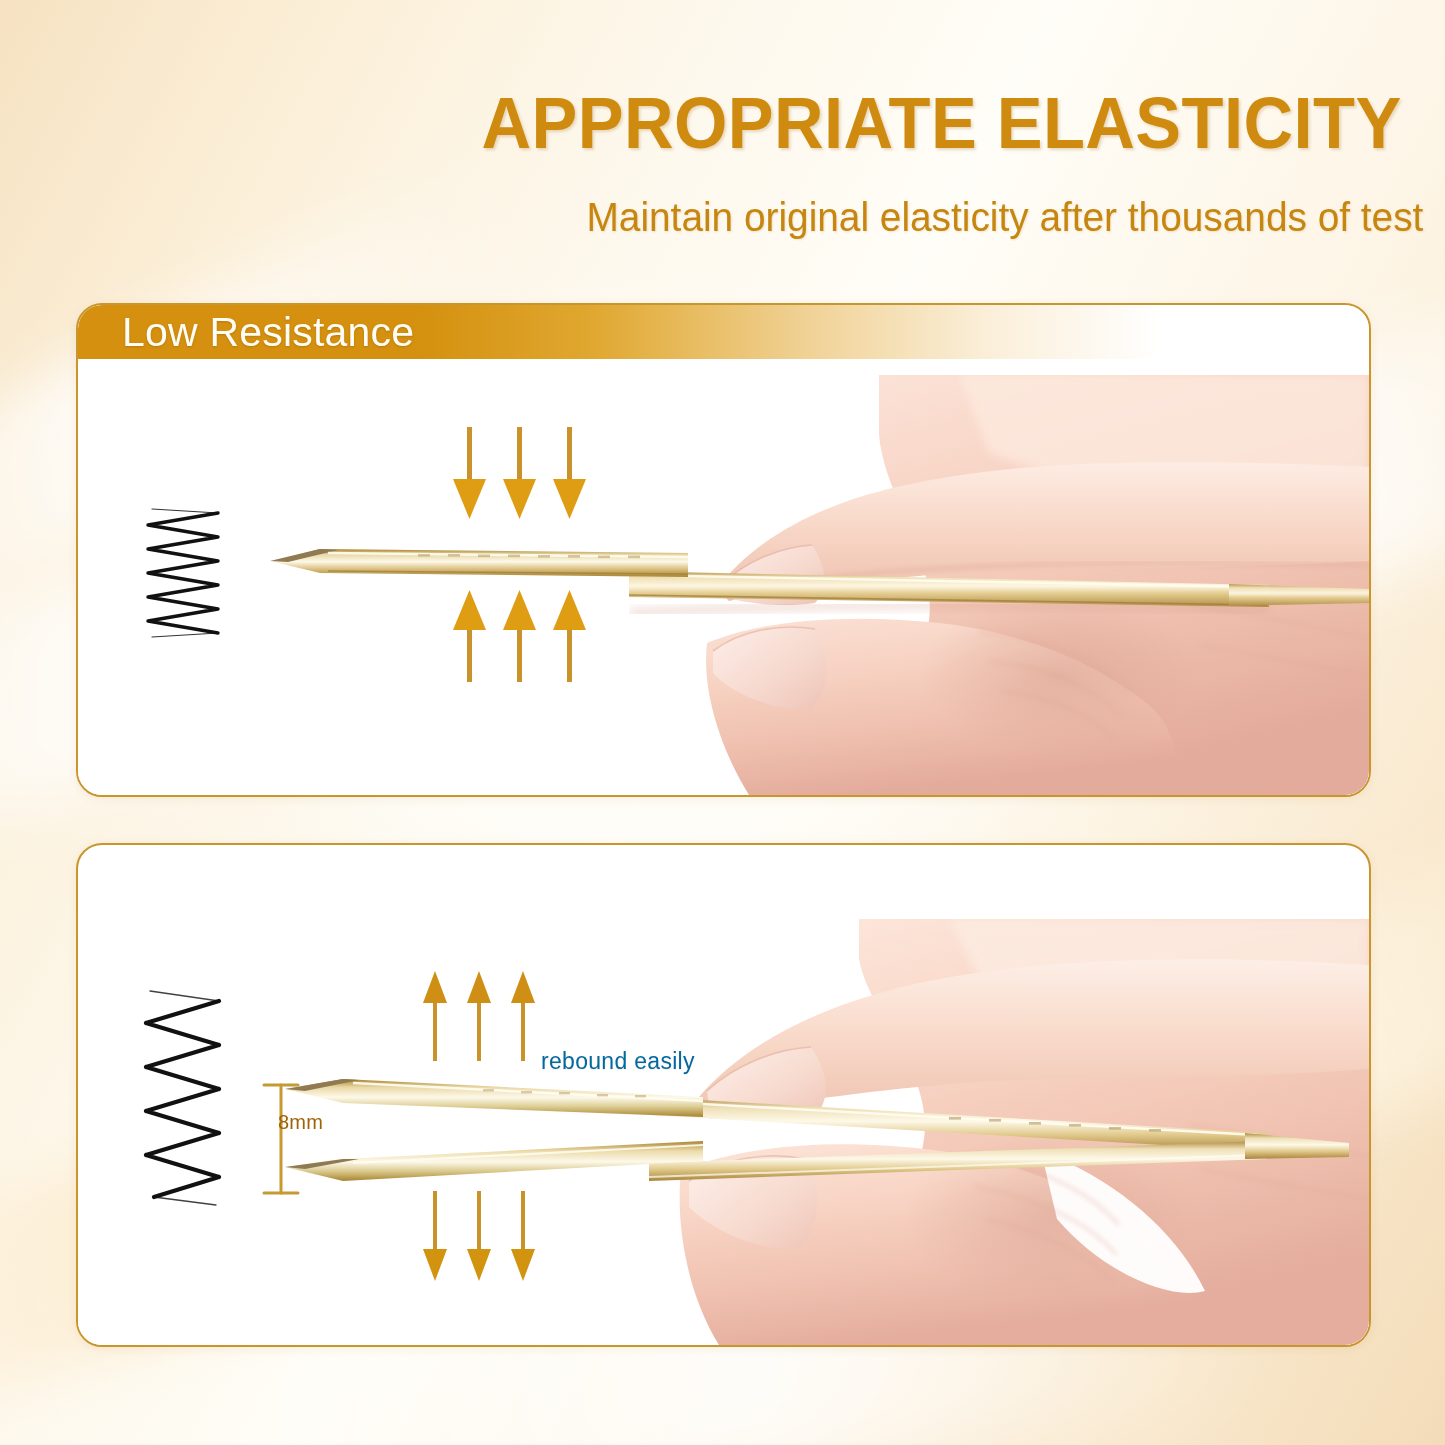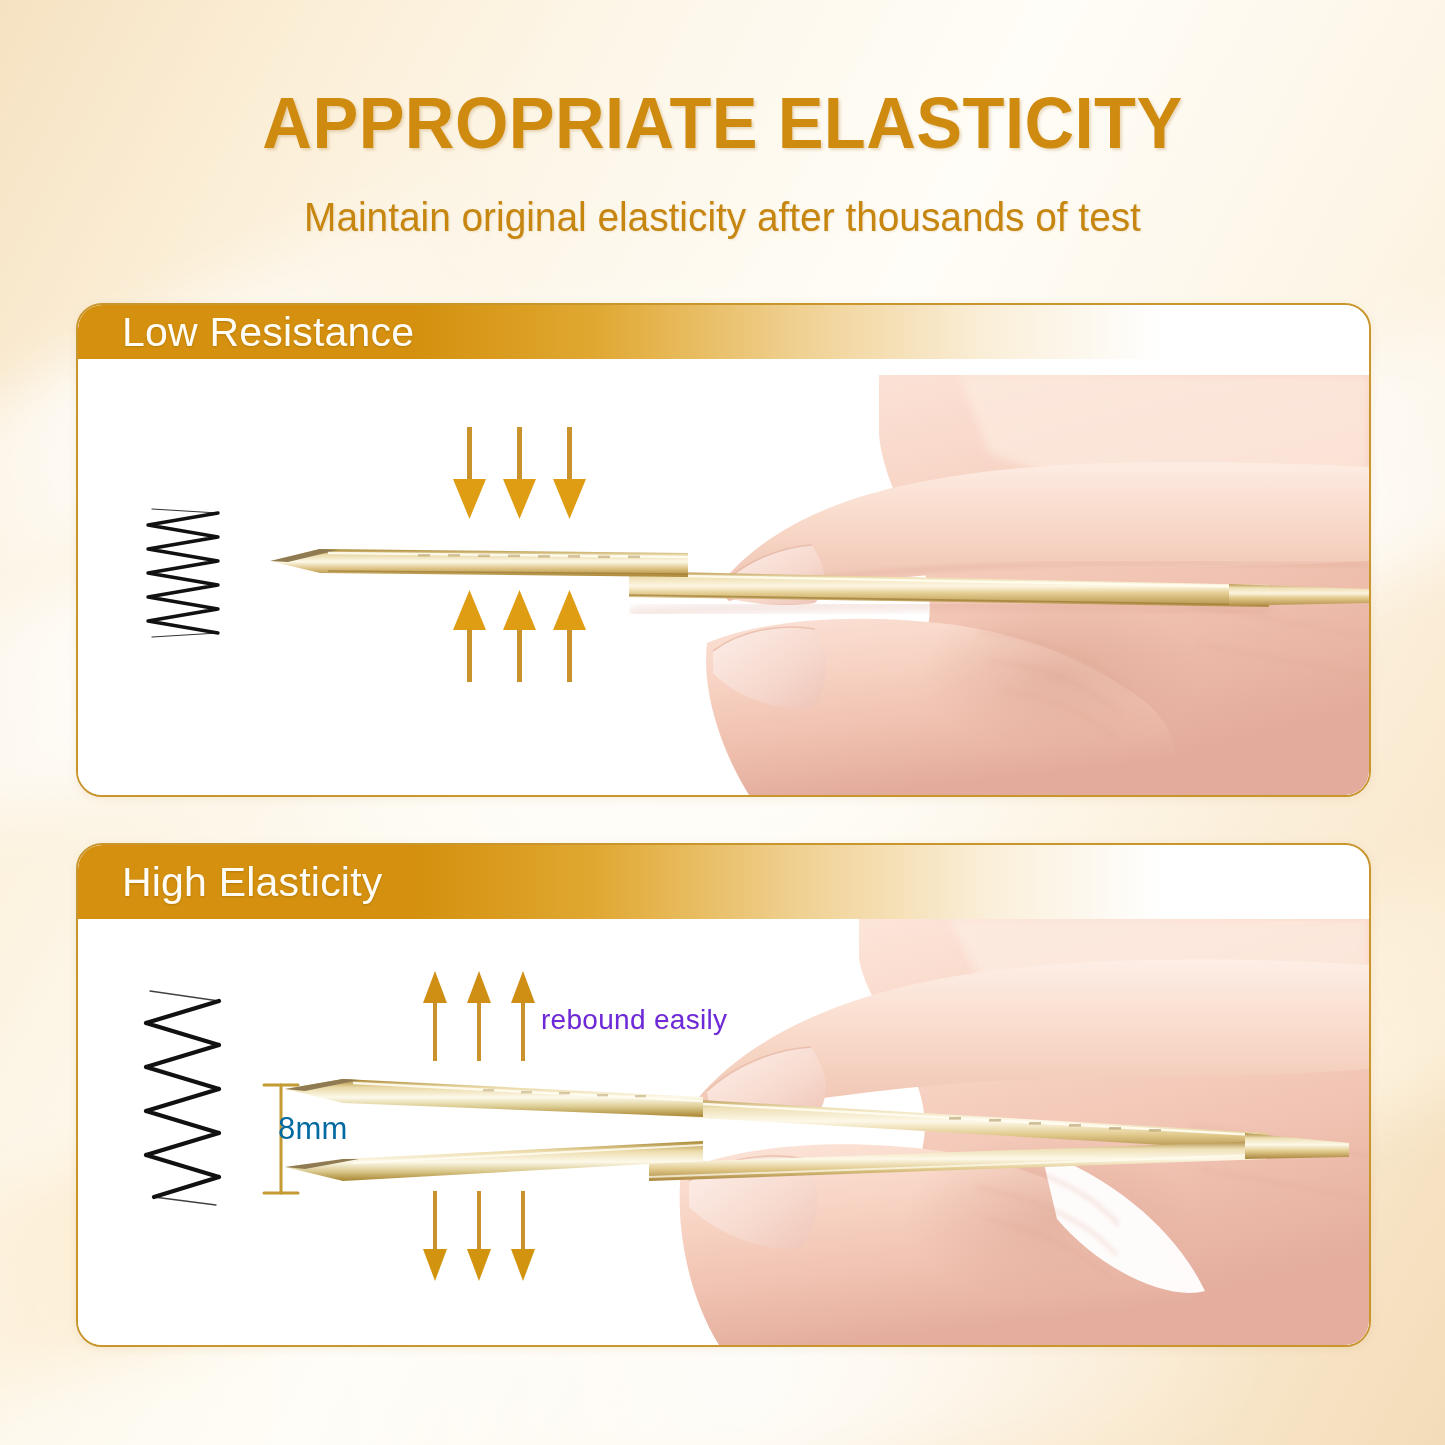--- a/index.html
+++ b/index.html
@@ -30,21 +30,21 @@
     background:linear-gradient(80deg,rgba(255,255,255,0) 0%,rgba(255,255,255,.8) 50%,rgba(255,255,255,0) 100%);
     transform:rotate(-20deg);filter:blur(32px);}
   .sw5{right:-280px;top:930px;width:820px;height:200px;
     background:linear-gradient(80deg,rgba(255,255,255,0) 0%,rgba(253,243,223,.95) 50%,rgba(255,255,255,0) 100%);
     transform:rotate(-22deg);filter:blur(30px);}
   .sw6{left:250px;top:1250px;width:1000px;height:220px;
     background:linear-gradient(95deg,rgba(255,255,255,0) 0%,rgba(255,255,255,.75) 50%,rgba(255,255,255,0) 100%);
     transform:rotate(-8deg);filter:blur(34px);}
 
   
-  .header{position:absolute;left:0;right:0;top:86px;text-align:center;}
+  .header{position:absolute;left:0;right:0;top:86px;text-align:right;}
   .title{
     font-size:73px;line-height:1;font-weight:700;letter-spacing:.5px;
     color:#cf8a10;
     font-family:"Liberation Sans", sans-serif;
     text-shadow:2px 2px 3px rgba(150,95,10,.22);
     transform:scaleX(.94);
   }
   .subtitle{
     margin-top:36px;font-size:40px;color:#c7860f;font-weight:400;
     text-shadow:1px 1px 2px rgba(150,95,10,.15);
@@ -76,25 +76,26 @@
   #card-high .banner{height:74px;}
 
   .card-body{position:absolute;left:0;right:0;top:70px;bottom:0;background:#fff;}
   #card-high .card-body{top:74px;}
 
   .photo{position:absolute;top:0;bottom:0;right:0;}
 
   .spring{position:absolute;}
   .arrows{position:absolute;}
   .rebound-text{
-    position:absolute;font-size:28px;color:#6d28d9;letter-spacing:.3px;
+    position:absolute;font-size:23px;color:#0369a1;letter-spacing:.3px;
     text-shadow:0 1px 1px rgba(160,110,20,.12);
+    margin-top:44px;
   }
   .dim-label{
-    position:absolute;font-size:31px;color:#0369a1;letter-spacing:.2px;
+    position:absolute;font-size:20px;color:#a16207;letter-spacing:.2px;
   }
   .tweezer{position:absolute;}
 </style>
 </head>
 <body>
 
 <div class="page">
 
   <div class="swoosh sw1"></div>
   <div class="swoosh sw2"></div>
@@ -264,23 +265,20 @@
           <rect x="330" y="26.5" width="12" height="2.6"></rect>
             <rect x="360" y="26.5" width="12" height="2.6"></rect>
         </g>
       </svg>
 
     </div>
   </div>
 
   <div class="card" id="card-high">
 
-    <div class="banner">
-      <span class="banner-label">High Elasticity</span>
-    </div>
 
     <div class="card-body">
 
       <svg class="photo" width="720" height="426" viewBox="0 0 720 426" style="right:0;top:0;">
         <defs>
           <linearGradient id="skin2" x1="0" y1="0" x2="0.3" y2="1">
             <stop offset="0%" stop-color="#fce5d9"></stop>
             <stop offset="35%" stop-color="#f8d4c4"></stop>
             <stop offset="70%" stop-color="#f0c1b0"></stop>
             <stop offset="100%" stop-color="#e4ad9d"></stop>

